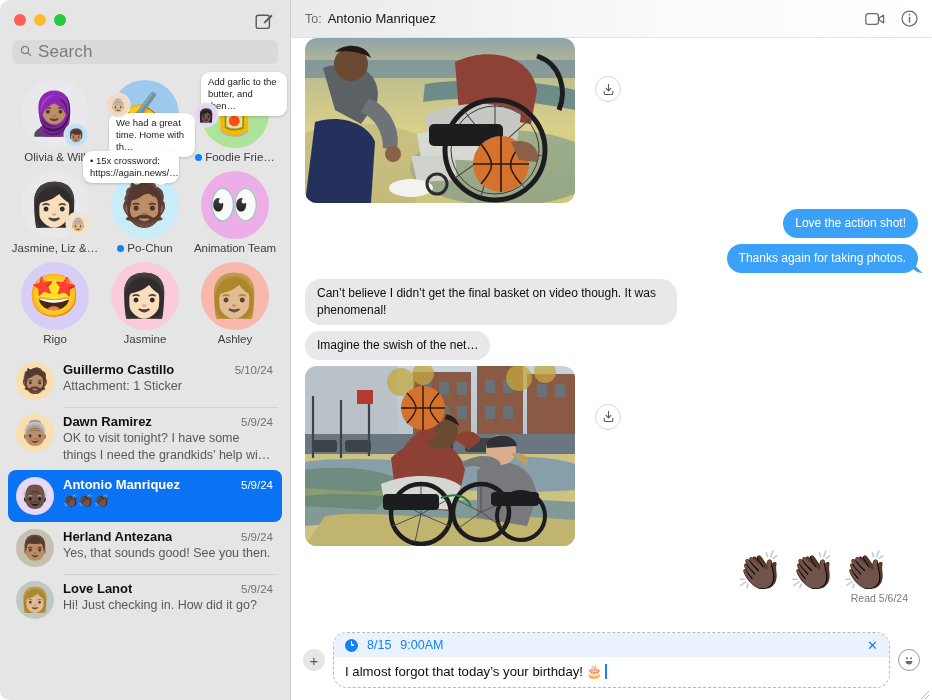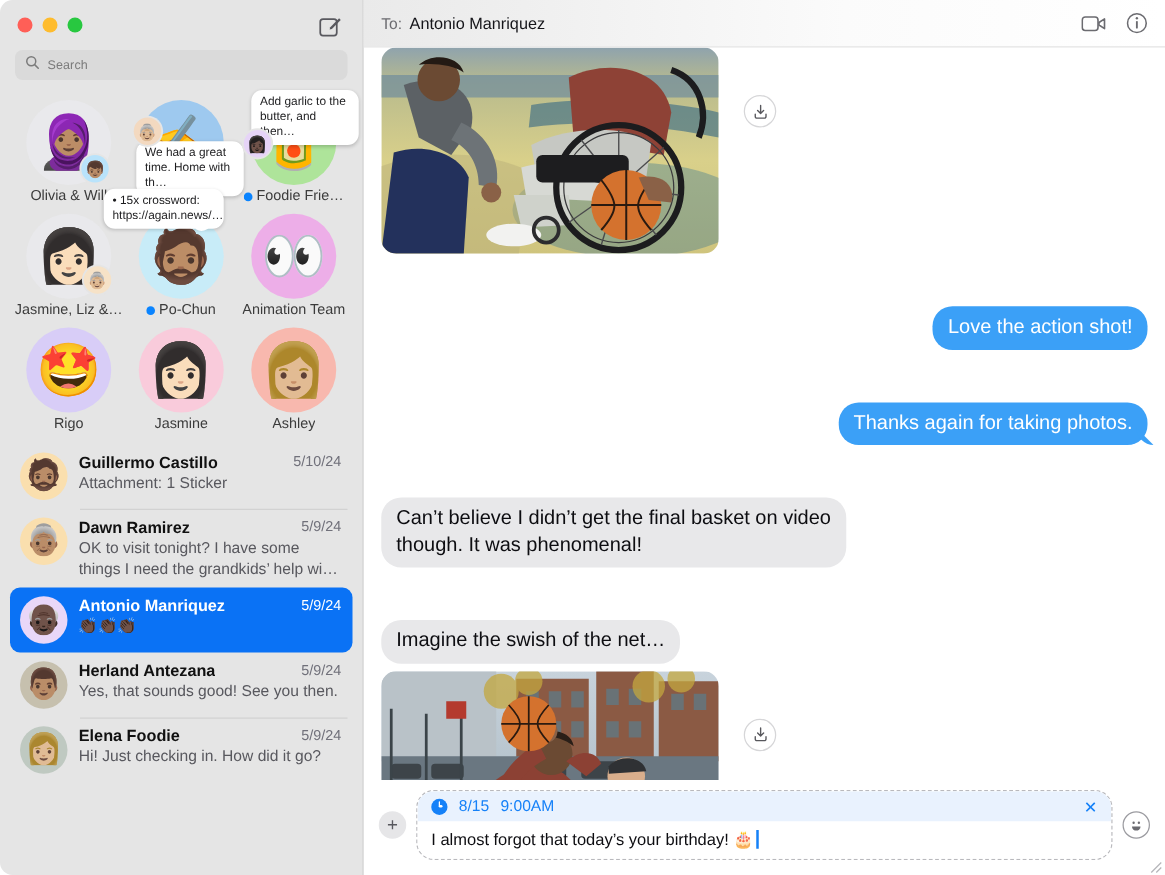--- a/index.html
+++ b/index.html
@@ -67,21 +67,21 @@
     height: 24px;
     background: #dadada;
     border-radius: 6px;
     display: flex;
     align-items: center;
     padding: 0 8px;
     gap: 6px;
     cursor: text;
   }
   .search-field .ph {
-    font-size: 10px;
+    font-size: 17px;
     color: #7b7b7b;
     letter-spacing: 0.1px;
   }
 
   
   .pinned {
     padding: 6px 10px 8px 10px;
     display: grid;
     grid-template-columns: repeat(3, 1fr);
     row-gap: 8px;
@@ -266,24 +266,23 @@
     padding: 0 14px 0 14px;
   }
 
   .msg-row { display: flex; align-items: flex-start; margin-bottom: 6px; }
   .msg-row.out { justify-content: flex-end; }
 
   .bubble {
     max-width: 372px;
     border-radius: 16px;
     padding: 6px 12px 7px 12px;
-    font-size: 16px;
+    font-size: 12px;
     line-height: 1.35;
     position: relative;
-    margin-top: 36px;
   }
   .bubble.in  { background: #e8e8ea; color: #0d0d11; }
   .bubble.out { background: #3ba0f7; color: #ffffff; }
   .bubble.tail-out::after {
     content: "";
     position: absolute;
     right: -5px;
     bottom: 0px;
     width: 14px; height: 14px;
     background: #3ba0f7;
@@ -577,21 +576,21 @@
               <div class="conv-name">Herland Antezana</div>
               <div class="conv-date">5/9/24</div>
             </div>
             <div class="conv-prev">Yes, that sounds good! See you then.</div>
           </div>
         </div>
         <div class="conv-row">
           <div class="conv-av" style="background: rgb(191, 201, 193);">👩🏼</div>
           <div class="conv-body">
             <div class="conv-top">
-              <div class="conv-name">Elena Foodie</div>
+              <div class="conv-name">Love Lanot</div>
               <div class="conv-date">5/9/24</div>
             </div>
             <div class="conv-prev">Hi! Just checking in. How did it go?</div>
           </div>
         </div>
       </div>
   </div>
 
   <div id="main">
 

